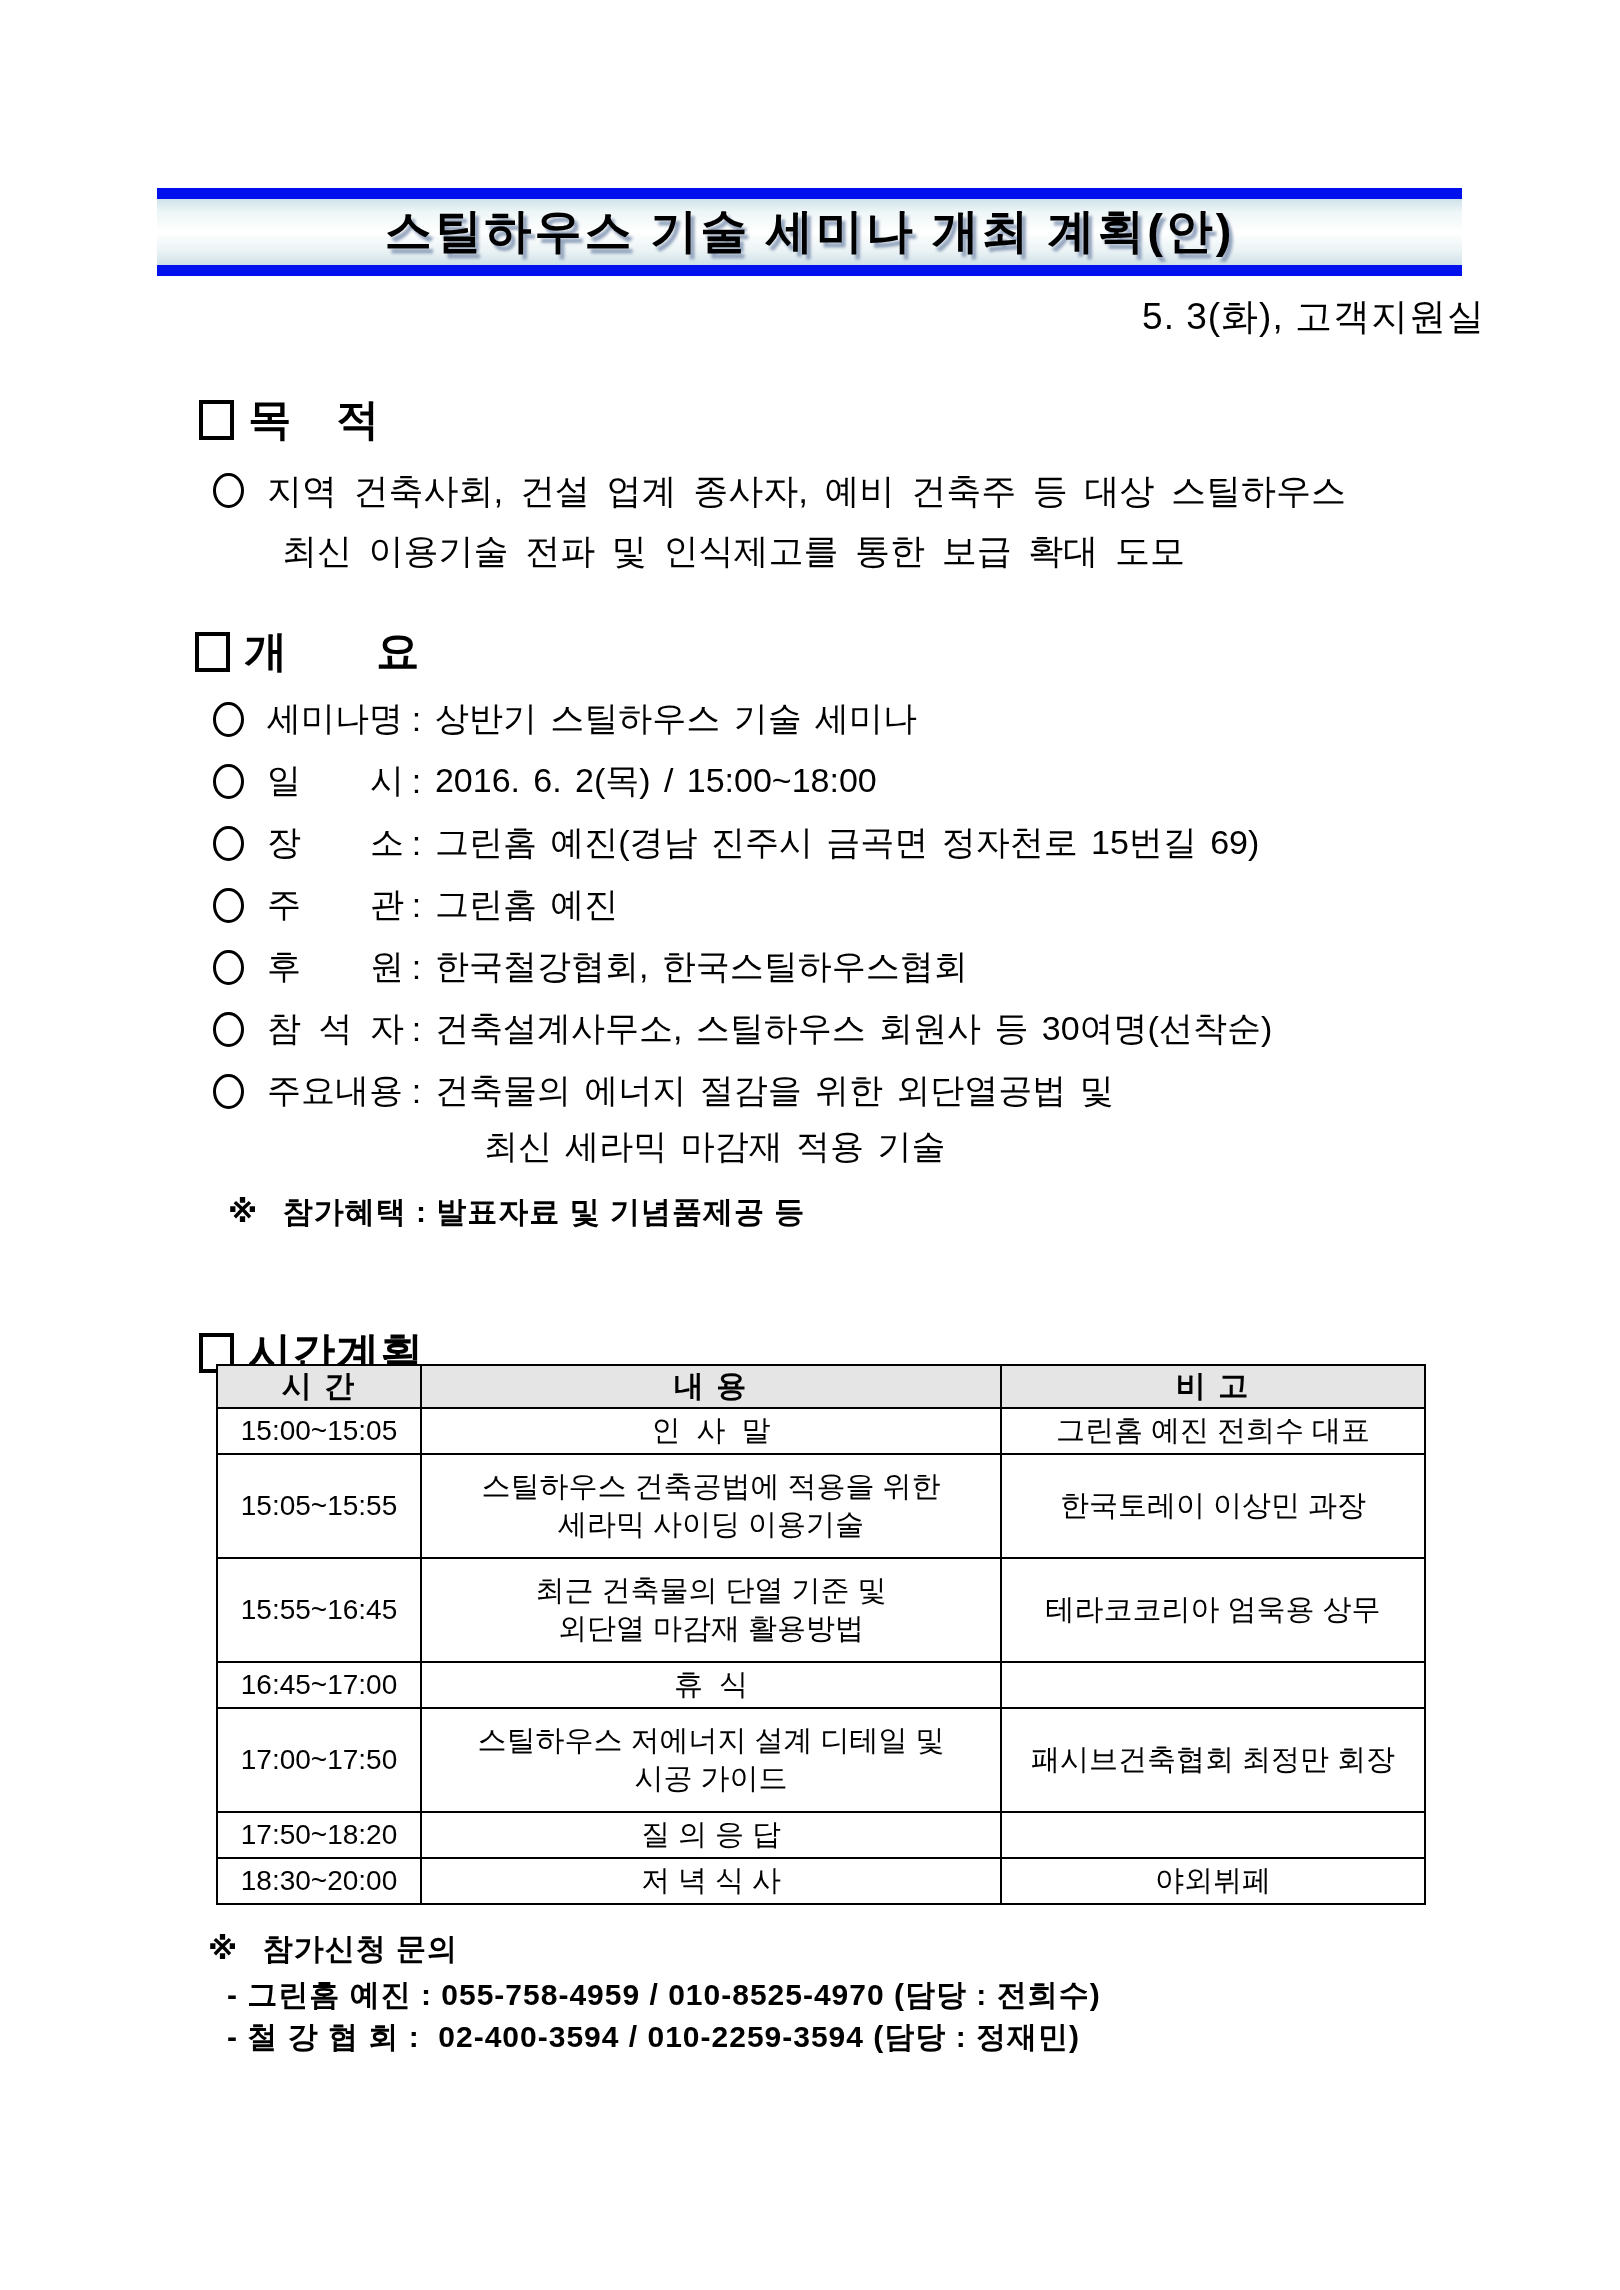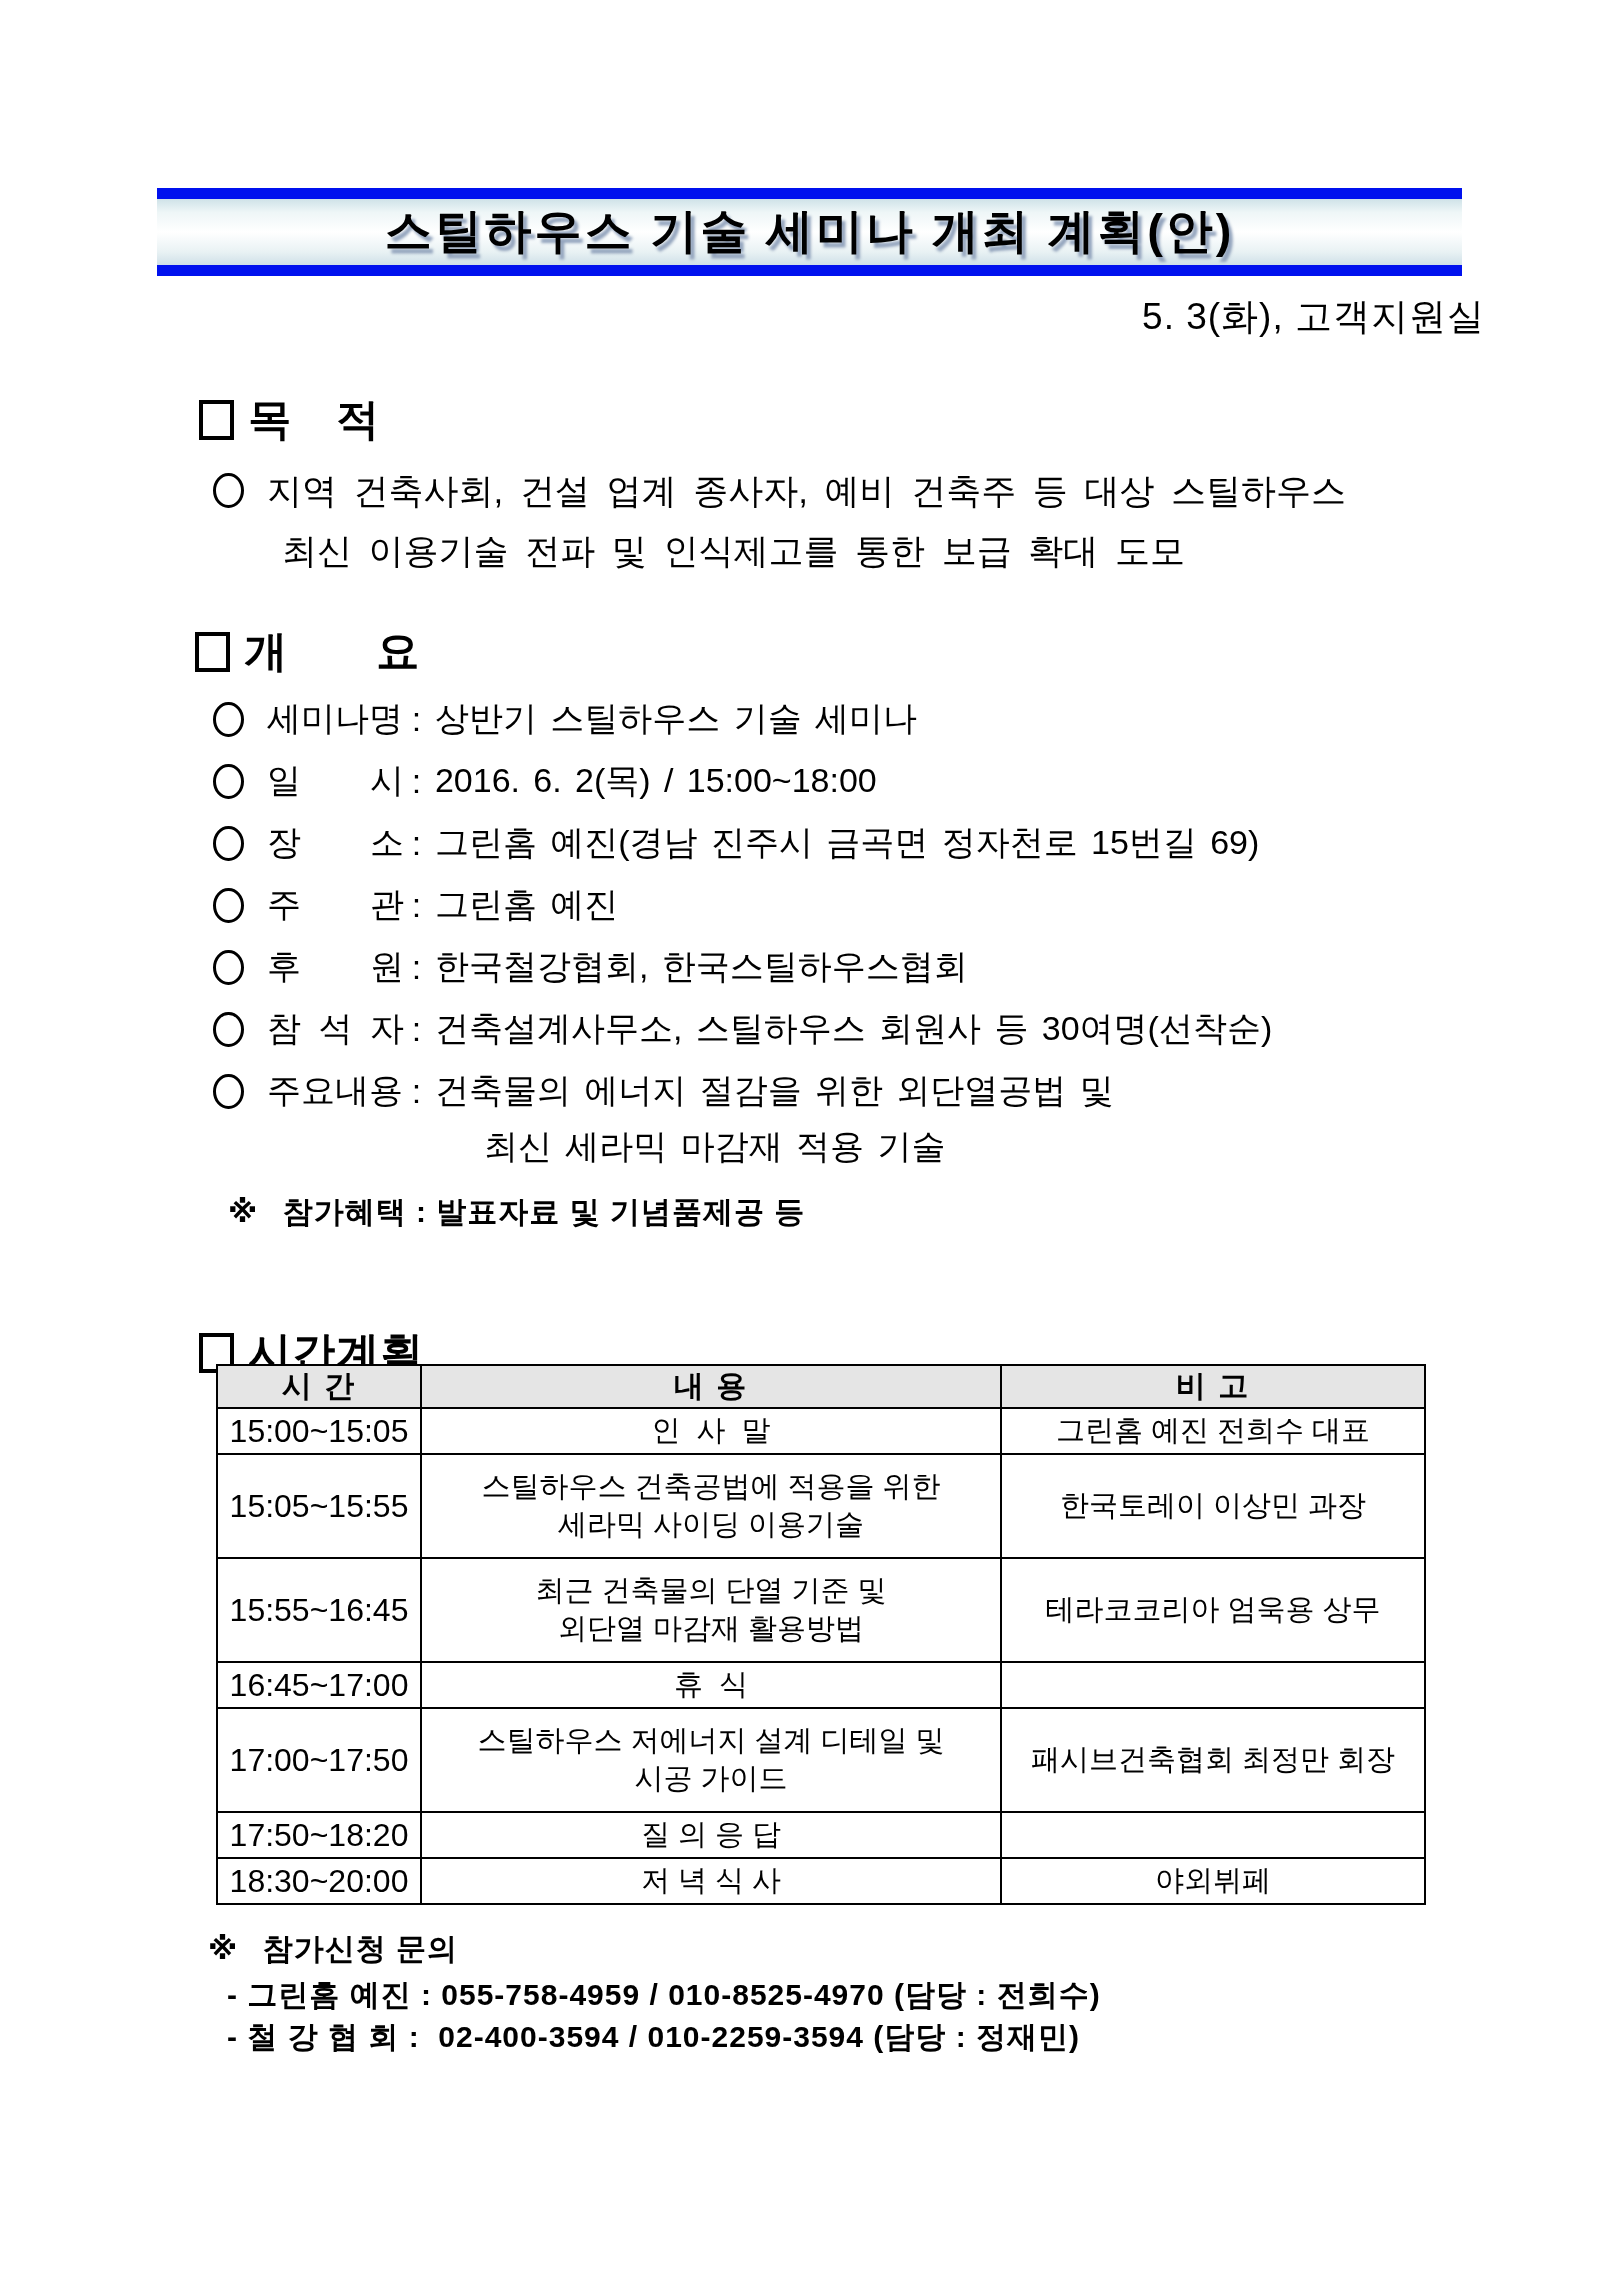--- a/index.html
+++ b/index.html
@@ -91,21 +91,21 @@
   }
   .sched-table thead th {
     background: #e5e5e5;
     height: 41px;
     font-weight: bold; font-size: 30px; letter-spacing: 2px;
     white-space: pre-wrap;
     margin-left: 37px;
   }
   .row-s { height: 46px; }
   .row-d { height: 104px; }
-  td.c-time { font-size: 32px; margin-top: 20px; }
+  td.c-time { font-size: 28px; margin-top: 20px; }
   td.c-content, td.c-note { font-size: 29px; line-height: 1.3; white-space: pre-wrap; }
 
   
   .footer-line { position: absolute; font-weight: bold; font-size: 30px; white-space: pre-wrap; letter-spacing: 1px; }
 </style>
 </head>
 <body>
 
 <div class="page">
 

